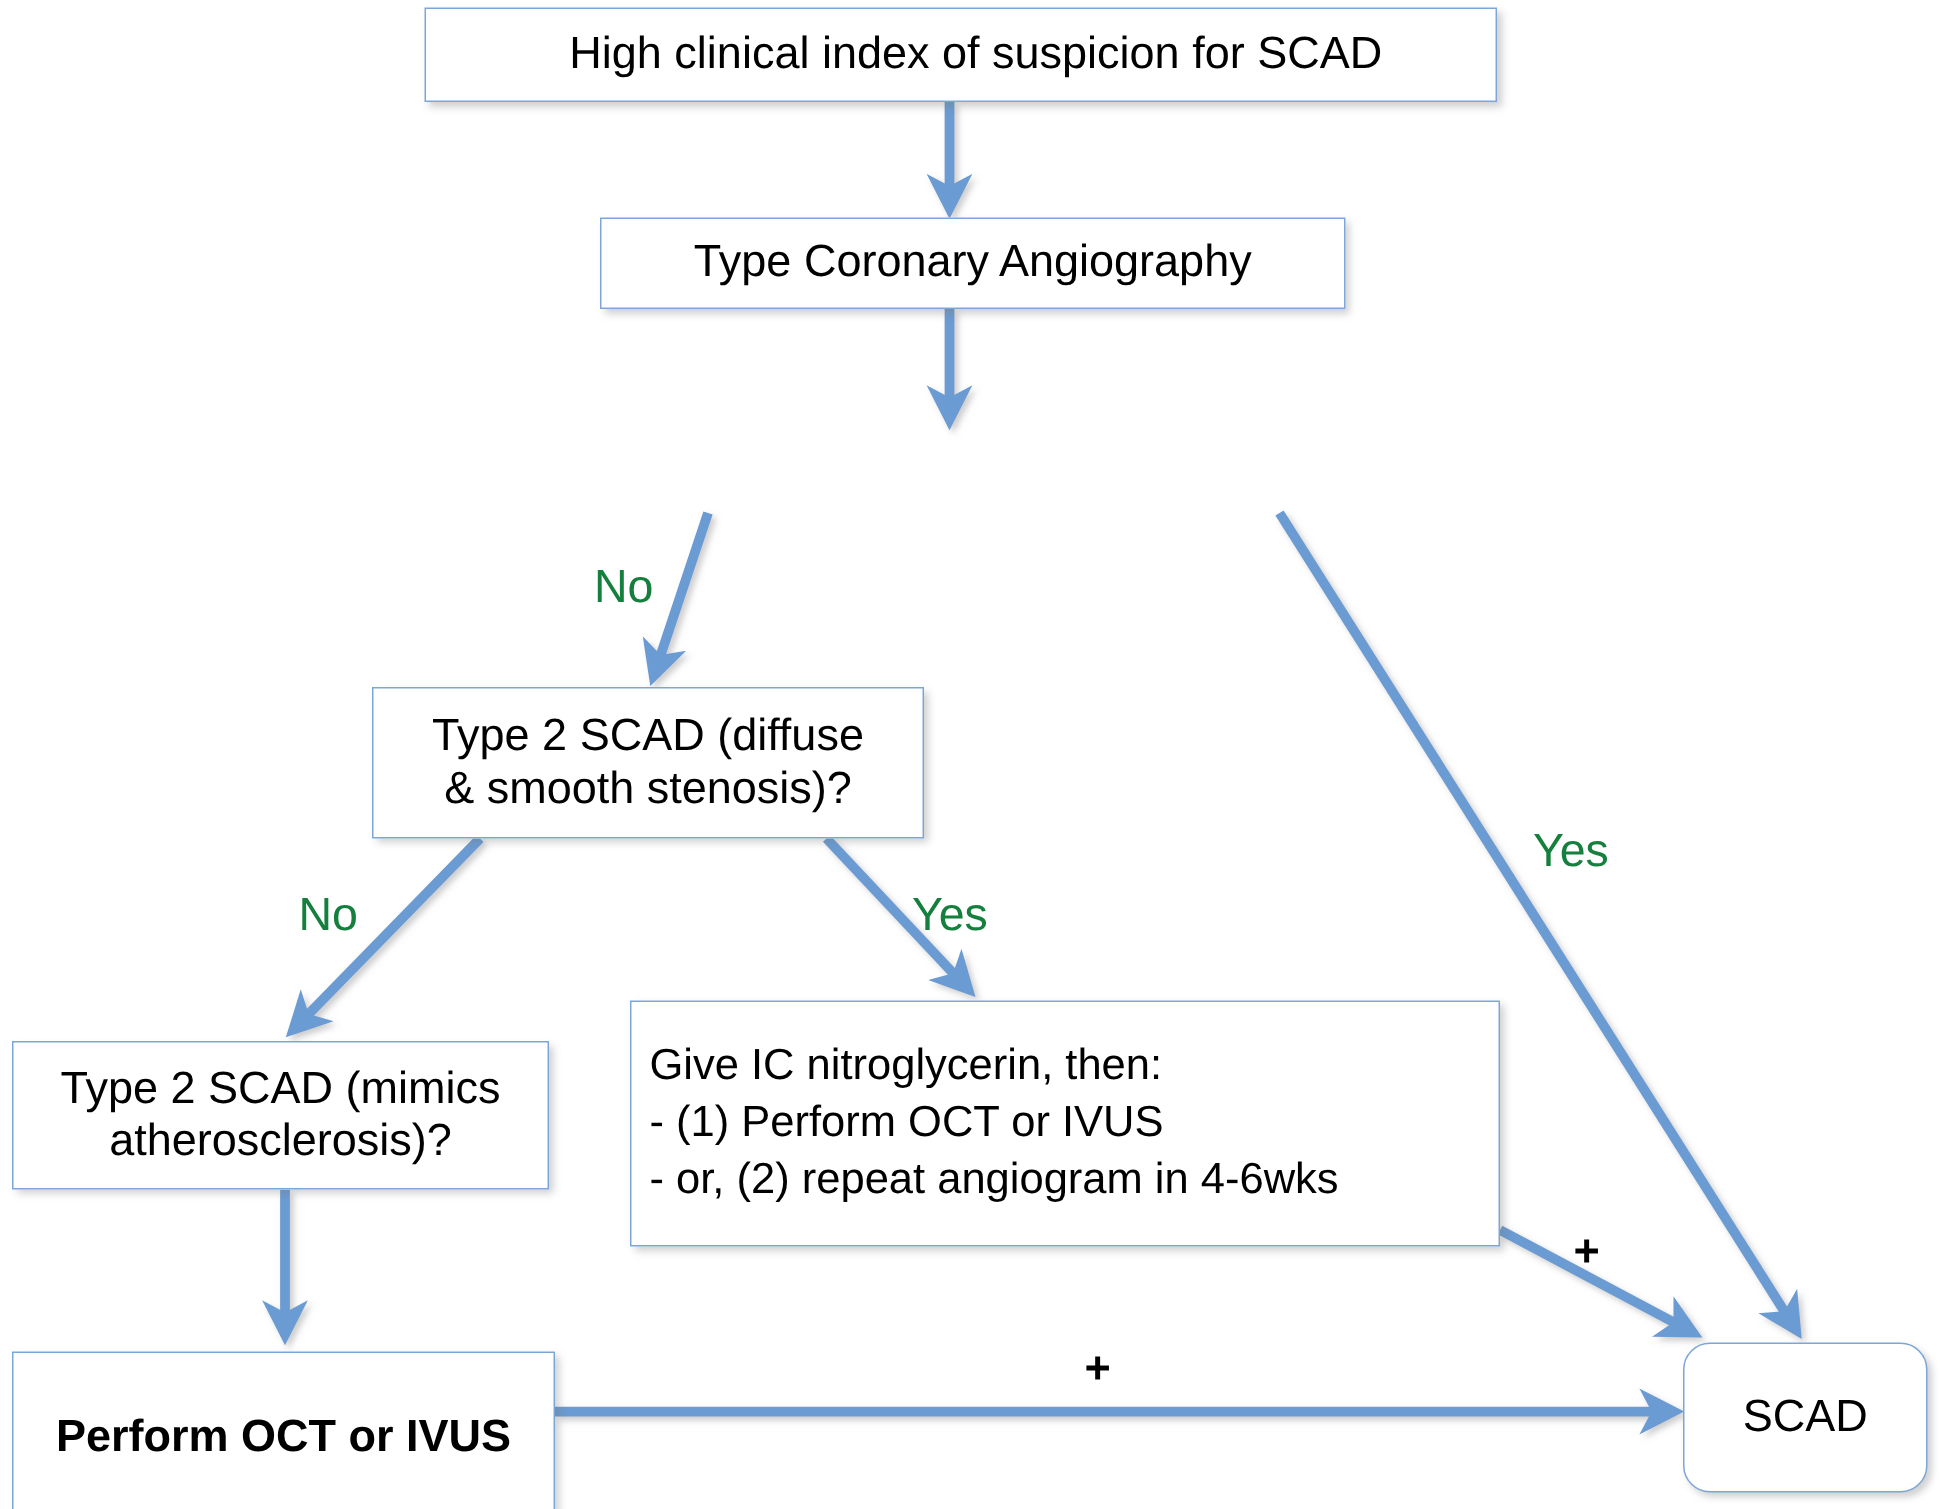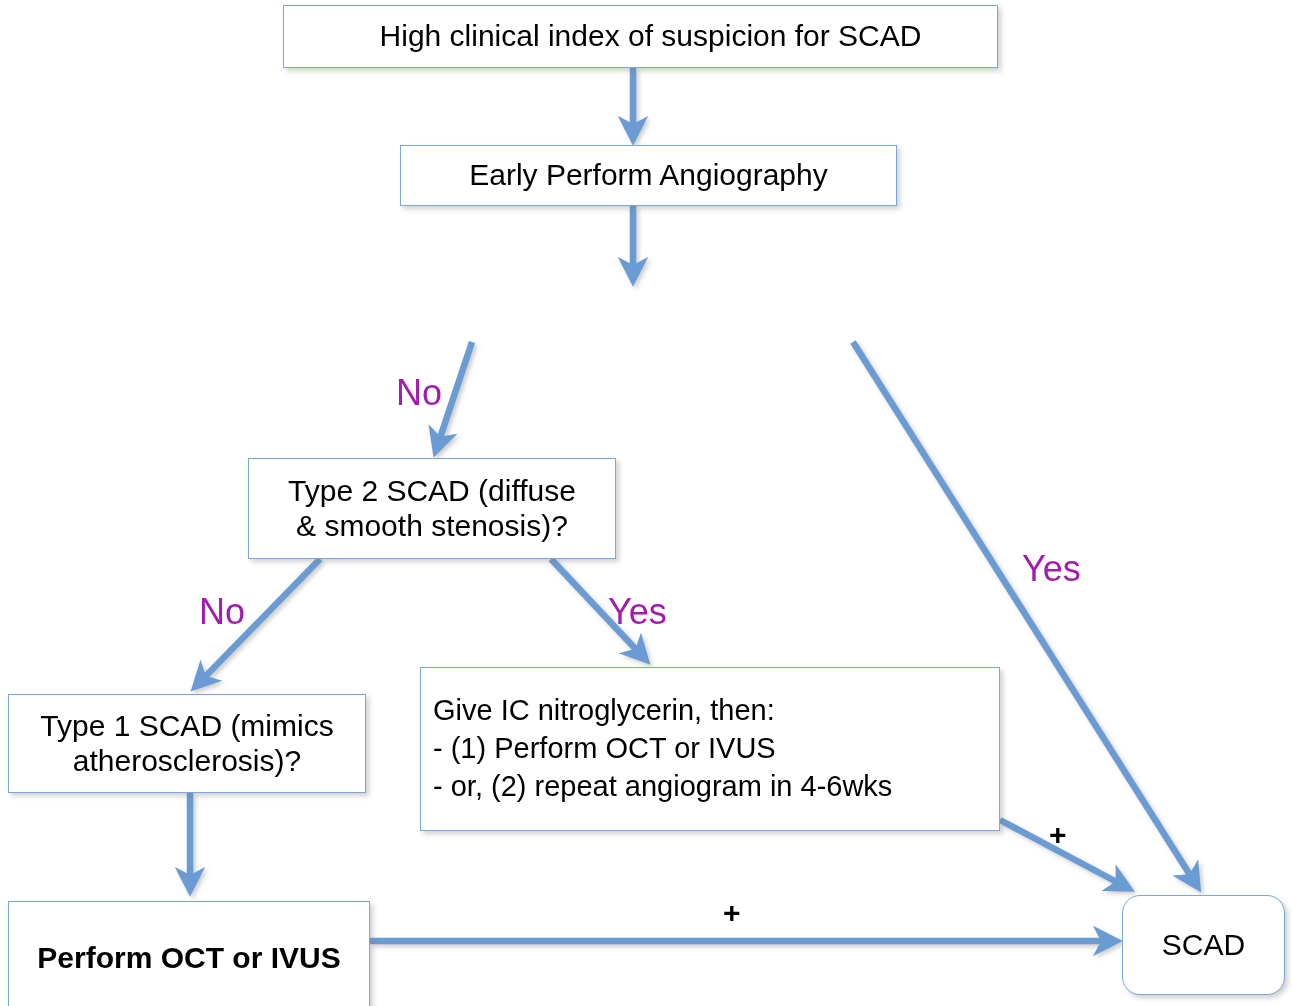--- a/index.html
+++ b/index.html
@@ -44,22 +44,22 @@
   }
   .node.left-align {
     justify-content: flex-start;
     text-align: left;
     padding-left: 12px;
     font-size: 29px;
     line-height: 1.30;
   }
   .edge-label {
     position: absolute;
-    color: #a21caf;
-    font-size: 36px;
+    color: #15803d;
+    font-size: 31px;
     line-height: 1;
     z-index: 4;
     white-space: nowrap;
   }
   .plus-label {
     position: absolute;
     color: #000000;
     font-size: 30px;
     font-weight: 600;
     line-height: 1;
@@ -100,31 +100,31 @@
 
       <line x1="370" y1="941" x2="1115" y2="941" marker-end="url(#arrowhead)"></line>
     </g>
   </svg>
 
   <div class="node" style="left:283px; top:5px; width:715px; height:63px;padding-left:20px;">
     <span>High clinical index of suspicion for SCAD</span>
   </div>
 
   <div class="node" style="left:400px; top:145px; width:497px; height:61px;">
-    <span>Early Perform Angiography</span>
+    <span>Type Coronary Angiography</span>
   </div>
 
 
   <div class="node" style="left:248px; top:458px; width:368px; height:101px;">
     <span>Type 2 SCAD (diffuse
 &amp; smooth stenosis)?</span>
   </div>
 
   <div class="node" style="left:8px; top:694px; width:358px; height:99px;">
-    <span>Type 1 SCAD (mimics
+    <span>Type 2 SCAD (mimics
 atherosclerosis)?</span>
   </div>
 
   <div class="node left-align" style="left:420px; top:667px; width:580px; height:164px;">
     <span>Give IC nitroglycerin, then:
 - (1) Perform OCT or IVUS
 - or, (2) repeat angiogram in 4-6wks</span>
   </div>
 
   <div class="node" style="left:8px; top:901px; width:362px; height:114px;font-weight:bold;">

